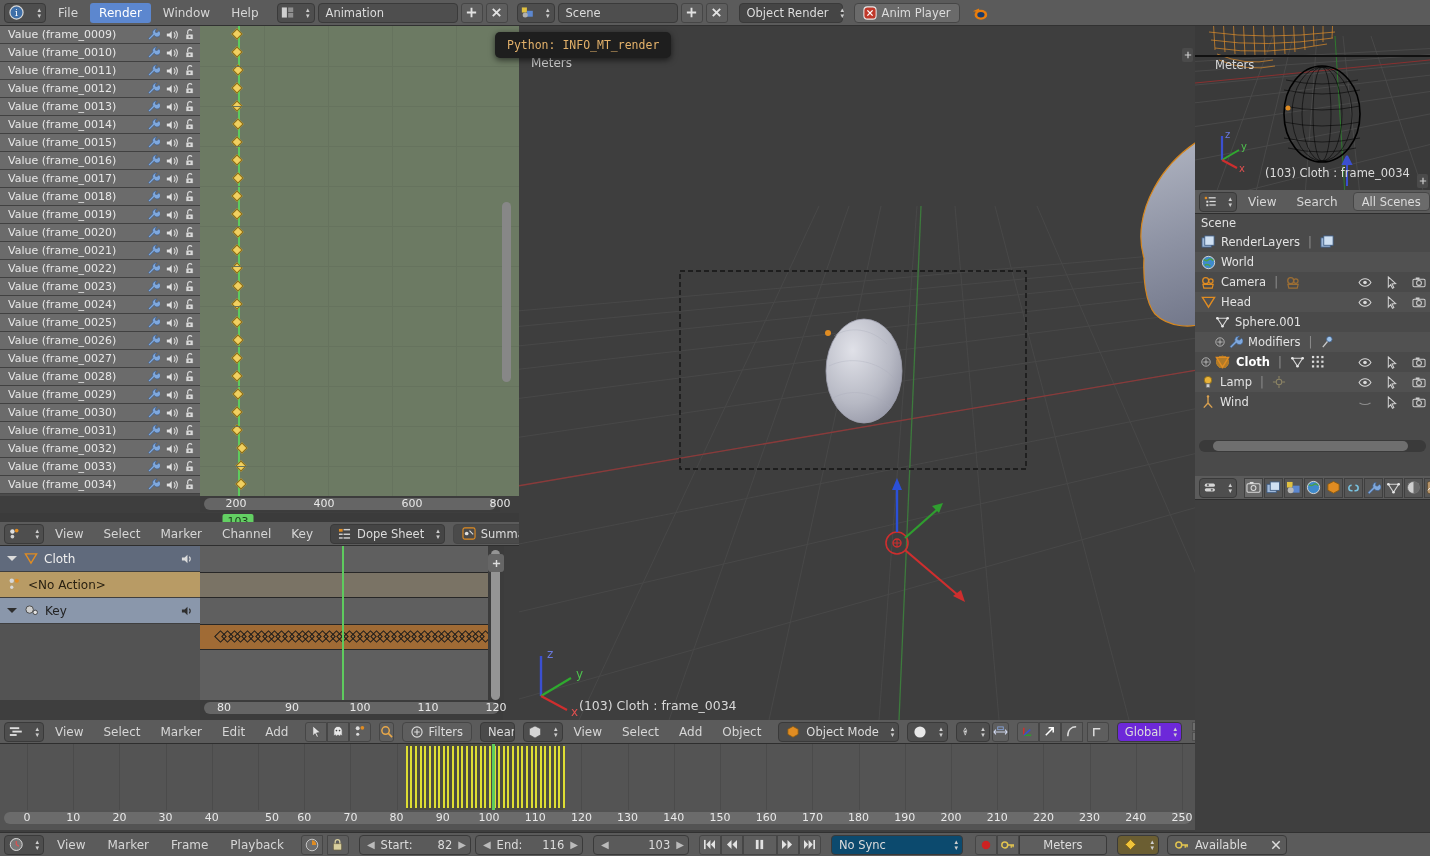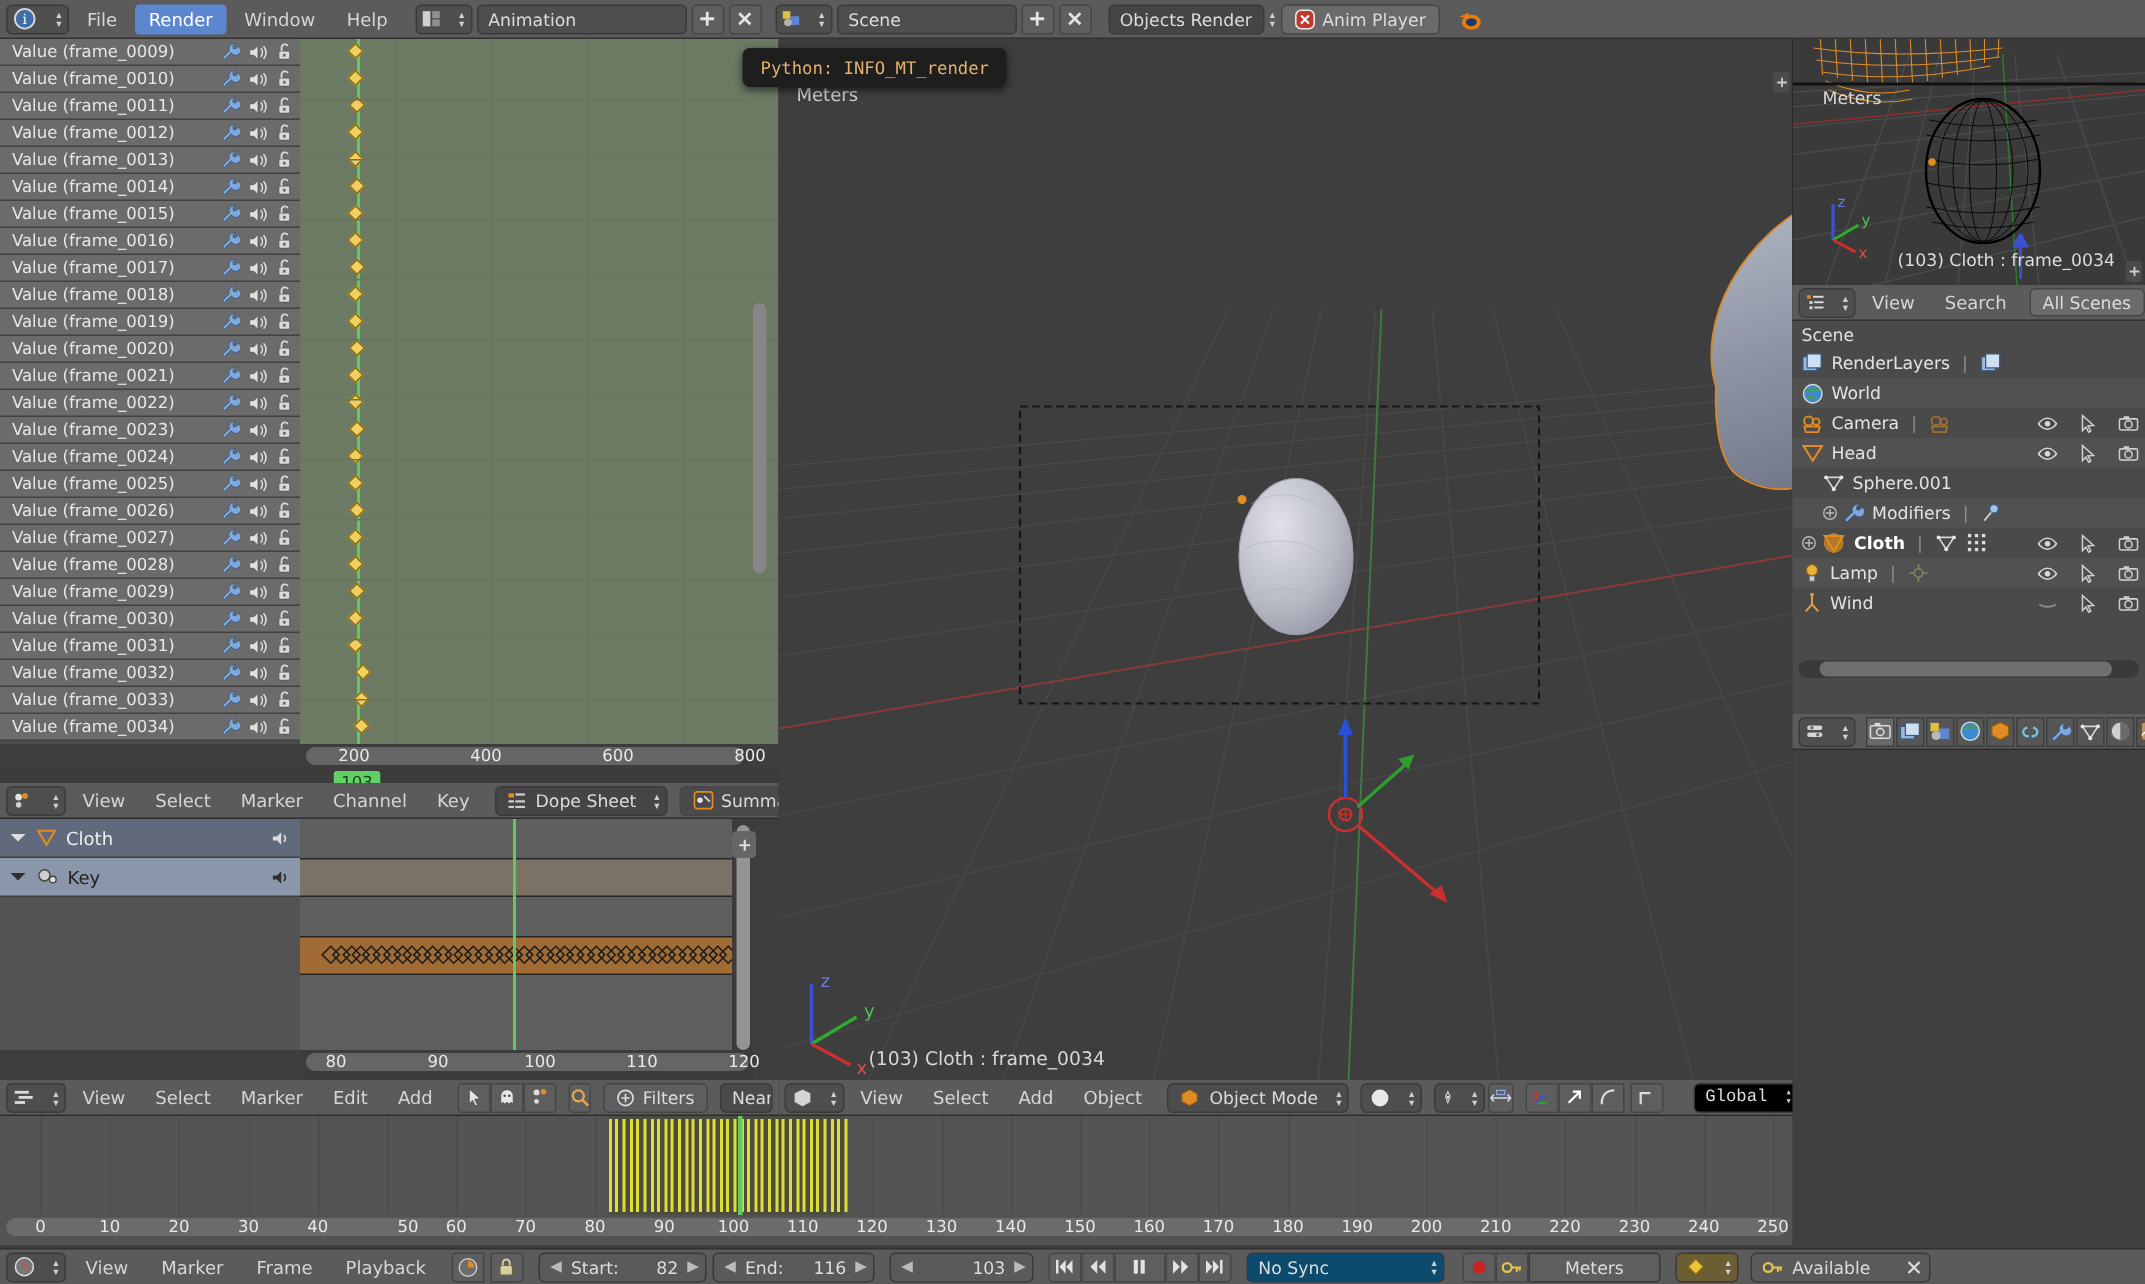--- a/index.html
+++ b/index.html
@@ -161,21 +161,21 @@
           <path d="M7 2v10M2 7h10" stroke="#e2e2e2" stroke-width="2"></path>
         </svg>
       </div>
     <div class="iconbox">
       <svg width="13" height="13" viewBox="0 0 14 14">
           <path d="M3 3l8 8M11 3l-8 8" stroke="#e2e2e2" stroke-width="2"></path>
         </svg>
       </div>
 
     <div class="sel spin" style="width:104px;margin-left:8px;background:#454545;">
-      <span>Objects Render</span>
+      <span>Object Render</span>
     </div>
 
     <div class="btn" style="margin-left:8px;background:#6a6a6a;">
       <svg width="14" height="14" viewBox="0 0 16 16">
           <rect x="1" y="1" width="14" height="14" rx="4" fill="#c0392b" stroke="#e8e8e8" stroke-width="1.2"></rect>
           <path d="M5 5l6 6M11 5l-6 6" stroke="#fff" stroke-width="1.6"></path>
         </svg>
       <span>Anim Player</span>
     </div>
 
@@ -732,20 +732,28 @@
             <path d="M1 3l5 5 5-5z" fill="#dcdcdc"></path>
           </svg>
         <svg width="14" height="13" viewBox="0 0 15 14">
             <path d="M1.5 2h12L7.5 12z" fill="none" stroke="#e08c22" stroke-width="1.5"></path>
           </svg>
         <span style="flex:1">Cloth</span>
         <svg width="14" height="12" viewBox="0 0 15 13">
             <path d="M2 5h3l3-3v9l-3-3H2z" fill="#dcdcdc"></path>
             <path d="M10 4a4 4 0 010 5" stroke="#dcdcdc" fill="none" stroke-width="1.2"></path>
           </svg>
+      </div>
+      <div class="drow act">
+        <svg width="14" height="13" viewBox="0 0 15 14" style="margin-left:-10px">
+            <circle cx="4" cy="3" r="2.4" fill="#d8d8d8"></circle>
+            <circle cx="9.5" cy="3" r="2.2" fill="#e08c22"></circle>
+            <circle cx="4" cy="10" r="1.8" fill="#d8d8d8"></circle>
+          </svg>
+        <span style="flex:1">&lt;No Action&gt;</span>
       </div>
       <div class="drow grp2">
         <svg width="12" height="11" viewBox="0 0 12 11">
             <path d="M1 3l5 5 5-5z" fill="#2e2e2e"></path>
           </svg>
         <svg width="15" height="13" viewBox="0 0 16 14">
             <path d="M2 6a4 4 0 018 0a4 4 0 01-8 0z" fill="#cfcfcf" stroke="#444" stroke-width="1"></path>
             <circle cx="12" cy="9" r="2.4" fill="#e0e0e0" stroke="#444"></circle>
           </svg>
         <span style="flex:1">Key</span>
@@ -1018,21 +1026,21 @@
         <svg width="13" height="13" viewBox="0 0 14 14">
             <path d="M3 12 C3 5 7 2 12 2" fill="none" stroke="#ddd" stroke-width="1.6"></path>
           </svg>
         </div>
       <div class="sq" style="border-radius:0 3px 3px 0;margin-left:4px;">
         <svg width="13" height="13" viewBox="0 0 14 14">
             <path d="M3 12 L3 4 L10 4" fill="none" stroke="#ddd" stroke-width="1.6"></path>
           </svg>
         </div>
     </div>
-    <div class="sel spin" style="width:78px;margin-left:18px;background:#000000;font-family:Liberation Mono, monospace;">
+    <div class="sel spin" style="width:78px;margin-left:6px;background:#6d28d9;">
       <span>Global</span>
     </div>
     <div id="layergrid" style="display:flex;gap:3px;margin-left:8px;">
         <div style="display: grid; grid-template-columns: repeat(5, 11px); grid-template-rows: repeat(2, 9px); gap: 1px;">
           <div style="background: rgb(110, 110, 110); border: 1px solid rgb(78, 78, 78);"></div>
           <div style="background: rgb(110, 110, 110); border: 1px solid rgb(78, 78, 78);"></div>
           <div style="background: rgb(110, 110, 110); border: 1px solid rgb(78, 78, 78);"></div>
           <div style="background: rgb(110, 110, 110); border: 1px solid rgb(78, 78, 78);"></div>
           <div style="background: rgb(110, 110, 110); border: 1px solid rgb(78, 78, 78);"></div>
           <div style="background: rgb(110, 110, 110); border: 1px solid rgb(78, 78, 78);"></div>

